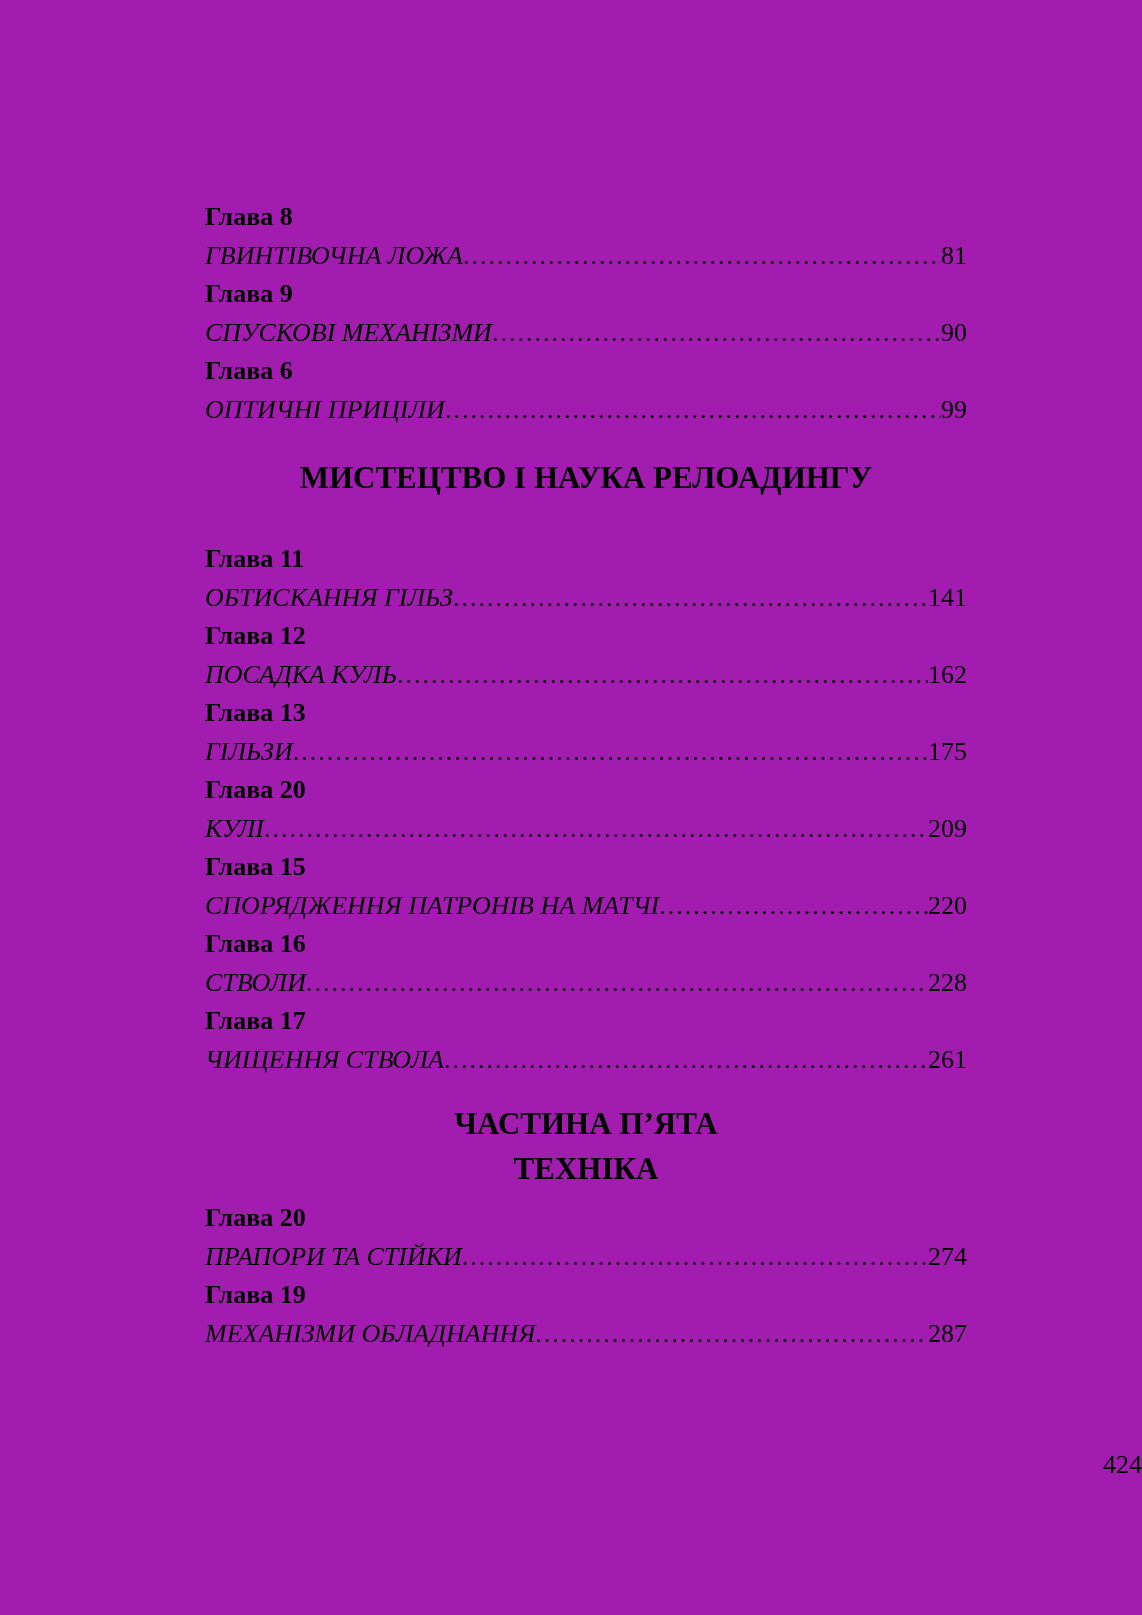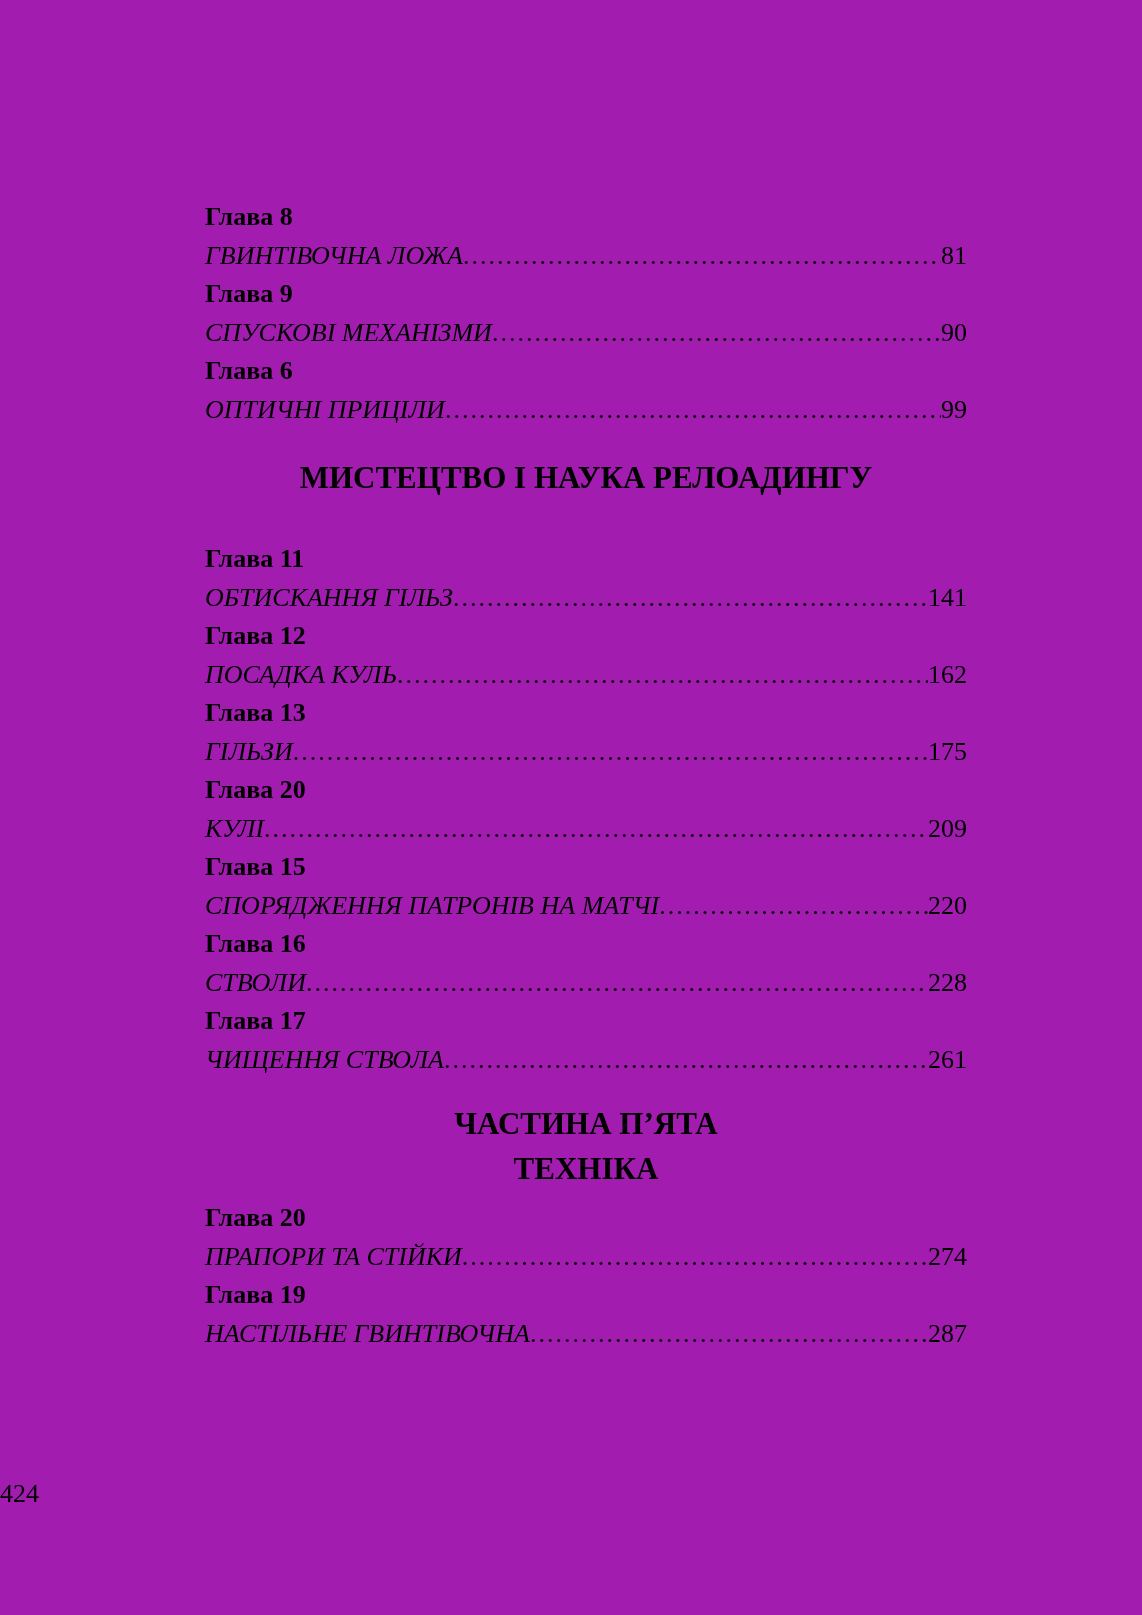--- a/index.html
+++ b/index.html
@@ -50,24 +50,23 @@
     font-size: 31px;
     line-height: 45px;
   }
   .heading-quarta { margin-top: 26px; margin-bottom: 40px; }
   .heading-pyata  { margin-top: 22px; margin-bottom: 8px; text-align: center; }
   .folio {
     position: absolute;
     left: 0;
     top: 1450px;
     width: 100%;
-    text-align: left;
+    text-align: right;
     font-size: 26px;
     line-height: 30px;
-    margin-top: 29px;
   }
 </style>
 </head>
 <body>
 
 <div class="page">
   <div class="content">
 
     <div>
       <div class="toc-entry">
@@ -167,21 +166,21 @@
         <div class="entry-chapter">Глава 20</div>
         <div class="entry-line">
           <span class="entry-title">ПРАПОРИ ТА СТІЙКИ</span>
           <span class="leader"></span>
           <span class="entry-page">274</span>
         </div>
       </div>
       <div class="toc-entry">
         <div class="entry-chapter">Глава 19</div>
         <div class="entry-line">
-          <span class="entry-title">НАСТІЛЬНЕ ГВИНТІВОЧНА</span>
+          <span class="entry-title">МЕХАНІЗМИ ОБЛАДНАННЯ</span>
           <span class="leader"></span>
           <span class="entry-page">287</span>
         </div>
       </div>
     </div>
 
   </div>
 
   <div class="folio">424</div>
 </div>

